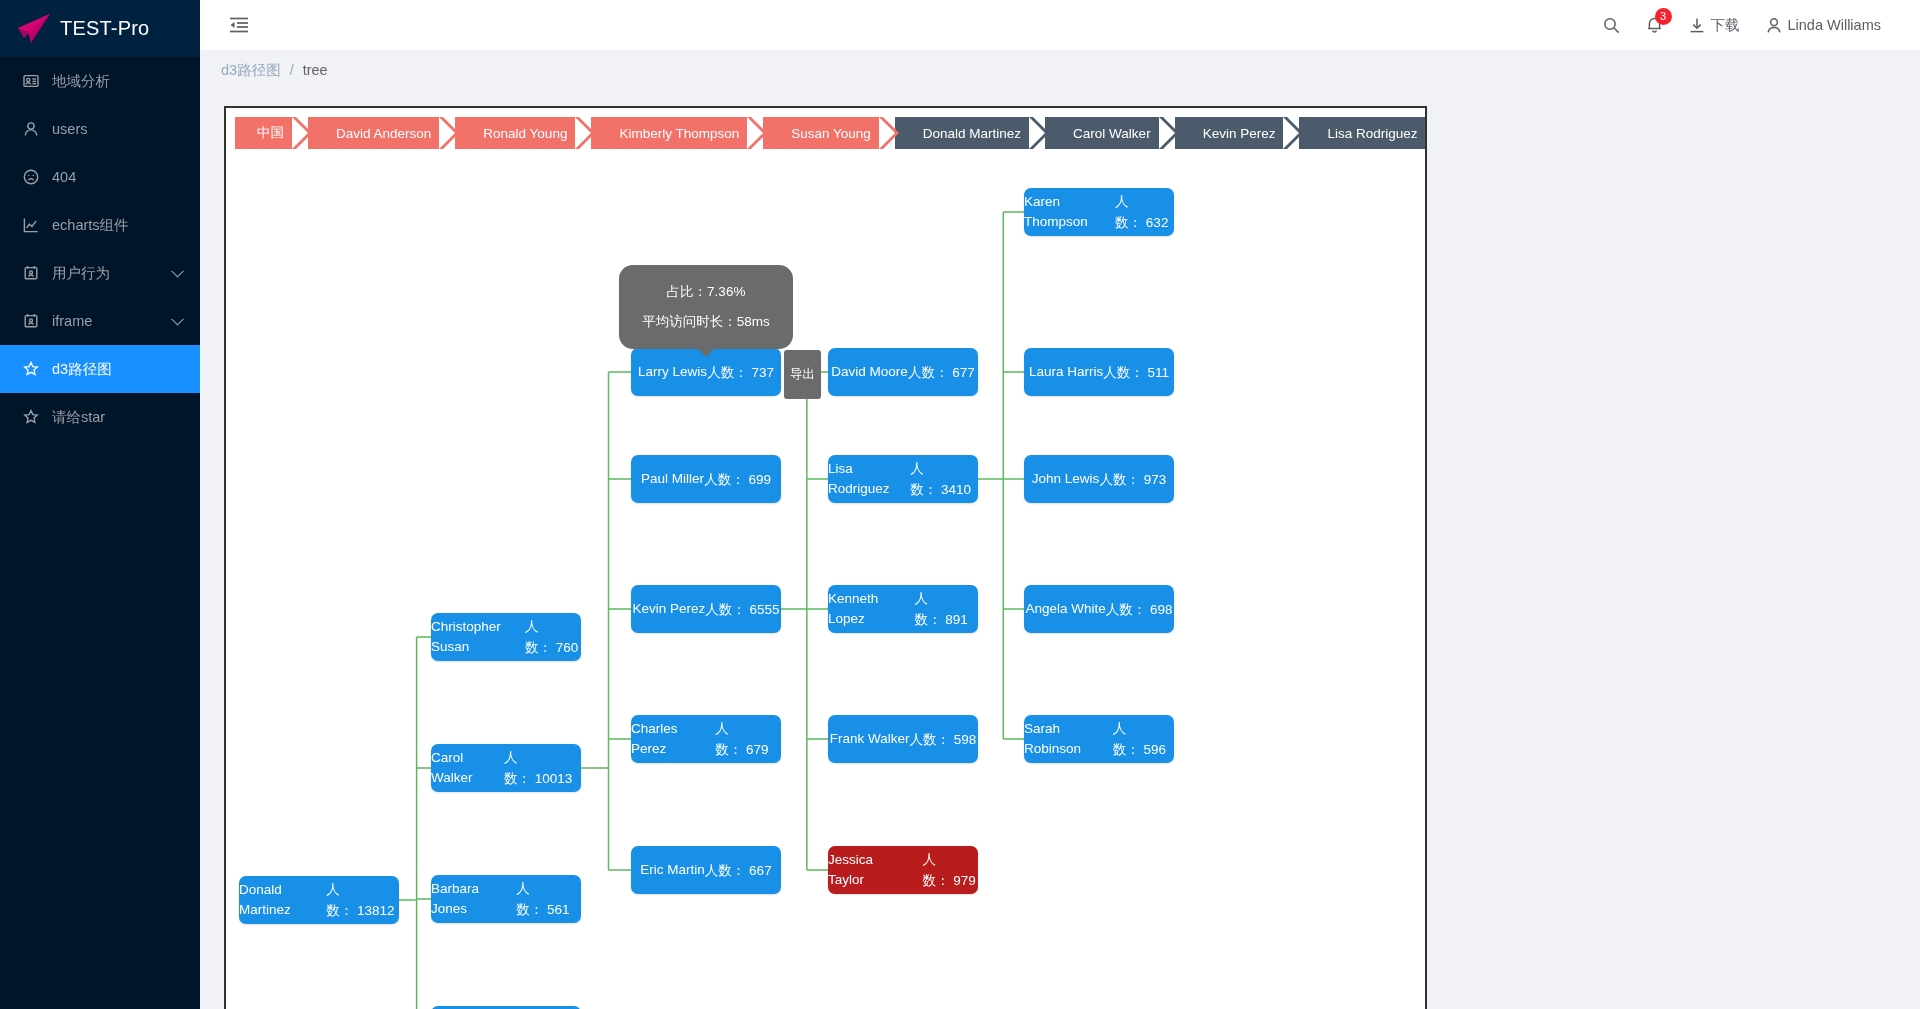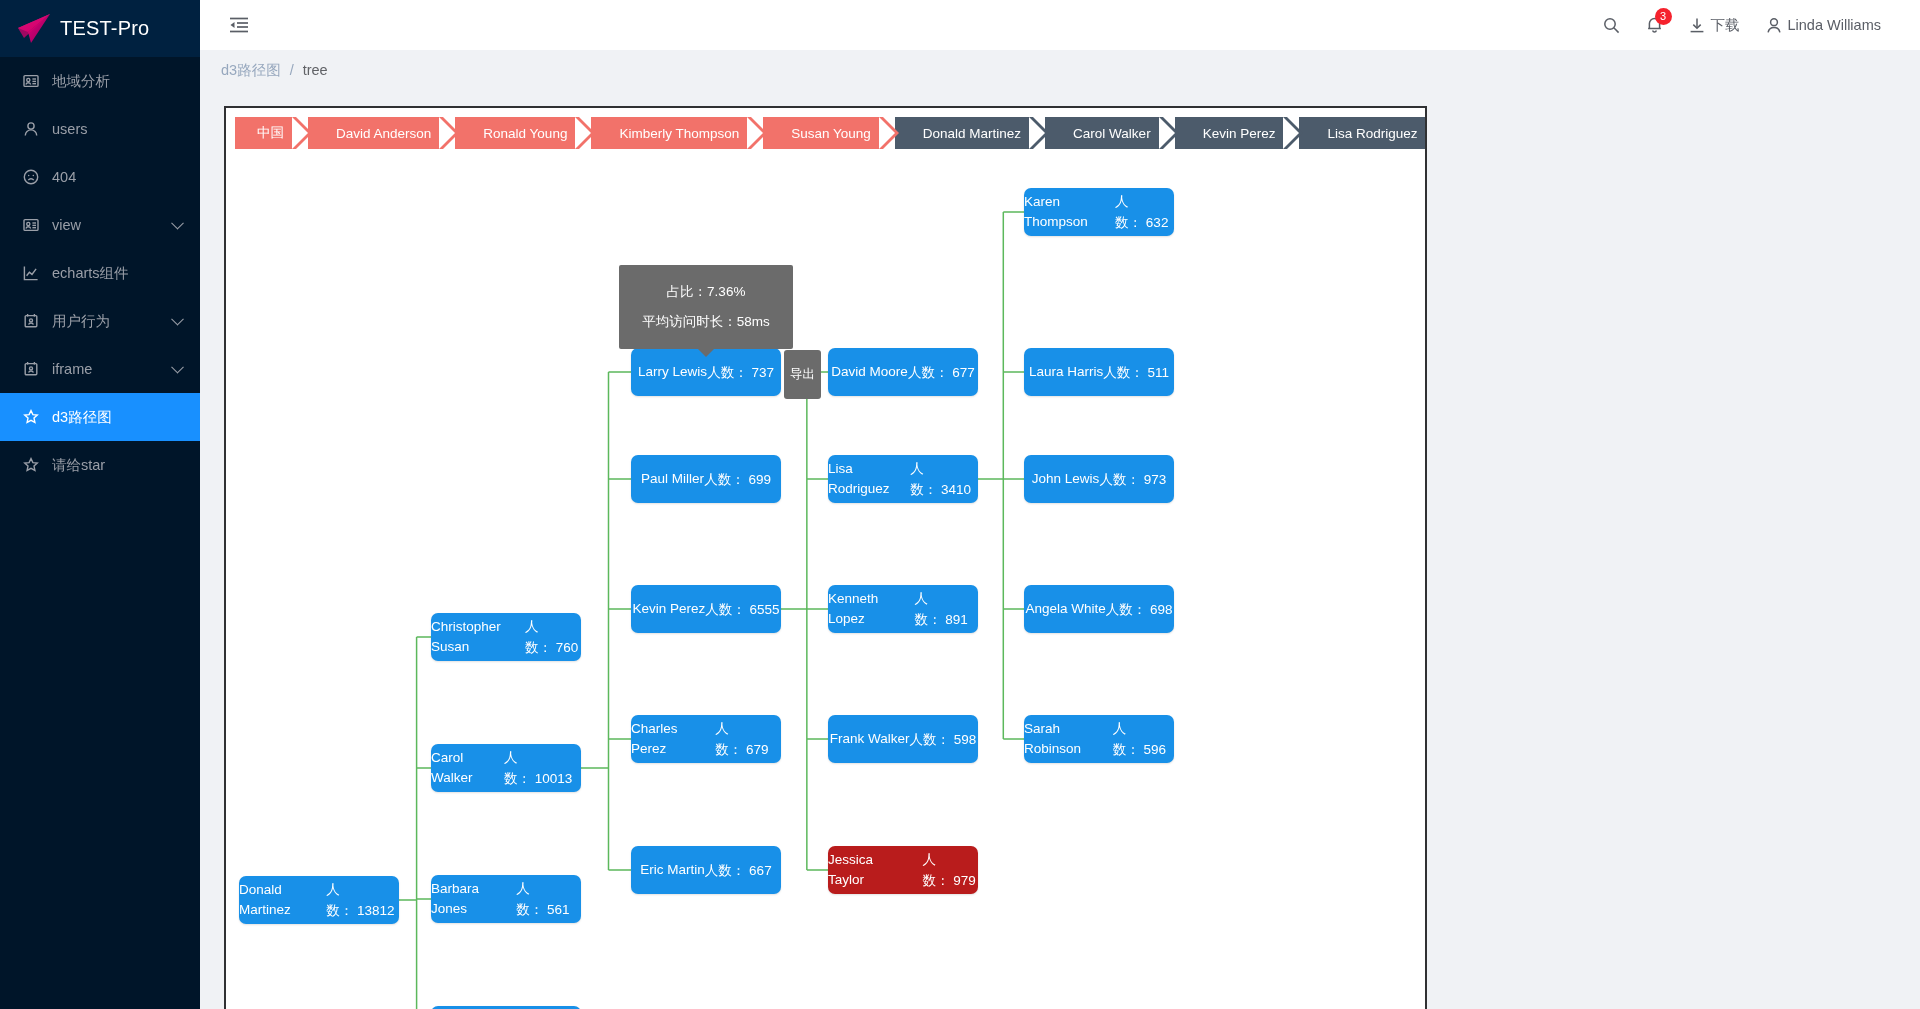--- a/index.html
+++ b/index.html
@@ -158,21 +158,21 @@
     box-shadow: 0 1px 2px rgba(0,0,0,.12);
   }
   .node .n-name { line-height: 20px; }
   .node .n-count { line-height: 21px; }
 
   
   #tooltip {
     position: absolute;
     background: #6b6b6b;
     color: #ffffff;
-    border-radius: 2px;
+    border-radius: 14px;
     padding: 12px 18px;
     font-size: 13.5px;
     white-space: nowrap;
     line-height: 30px;
     text-align: center;
   }
   #tooltip::after {
     content: ""; position: absolute; left: 50%; bottom: -8px;
     margin-left: -8px;
     border-left: 8px solid transparent;
@@ -245,34 +245,20 @@
               <circle cx="5.7" cy="6.6" r=".75" fill="currentColor" stroke="none"></circle>
         <circle cx="10.3" cy="6.6" r=".75" fill="currentColor" stroke="none"></circle>
         <path d="M5.3 11.2a3.3 3.3 0 0 1 5.4 0"></path>
             </svg>
           </span>
           <span class="mi-label">404</span>
         </div>
         <div class="menu-item">
           <span class="mi-icon">
             <svg width="16" height="16" viewBox="0 0 16 16" fill="none" stroke="currentColor" stroke-width="1.4">
-        <rect x="1" y="2.6" width="14" height="10.8" rx="1"></rect>
-        <circle cx="5.3" cy="7" r="1.6"></circle>
-              <path d="M2.9 11.4a2.6 2.6 0 0 1 4.8 0"></path>
-        <line x1="9.4" y1="6" x2="13" y2="6"></line>
-              <line x1="9.4" y1="8.4" x2="13" y2="8.4"></line>
-        <line x1="9.4" y1="10.7" x2="13" y2="10.7"></line>
-            </svg>
-          </span>
-          <span class="mi-label">view</span>
-          <span class="chev"></span>
-        </div>
-        <div class="menu-item">
-          <span class="mi-icon">
-            <svg width="16" height="16" viewBox="0 0 16 16" fill="none" stroke="currentColor" stroke-width="1.4">
         <path d="M1.4 1.4v13.2h13.2"></path>
               <path d="M3.6 10.8L6.4 7.2 9 9.4l4.1-5.6"></path>
             </svg>
           </span>
           <span class="mi-label">echarts组件</span>
         </div>
         <div class="menu-item">
           <span class="mi-icon">
             <svg width="16" height="16" viewBox="0 0 16 16" fill="none" stroke="currentColor" stroke-width="1.4">
         <rect x="2.2" y="2.6" width="11.6" height="11.2" rx="1"></rect>

